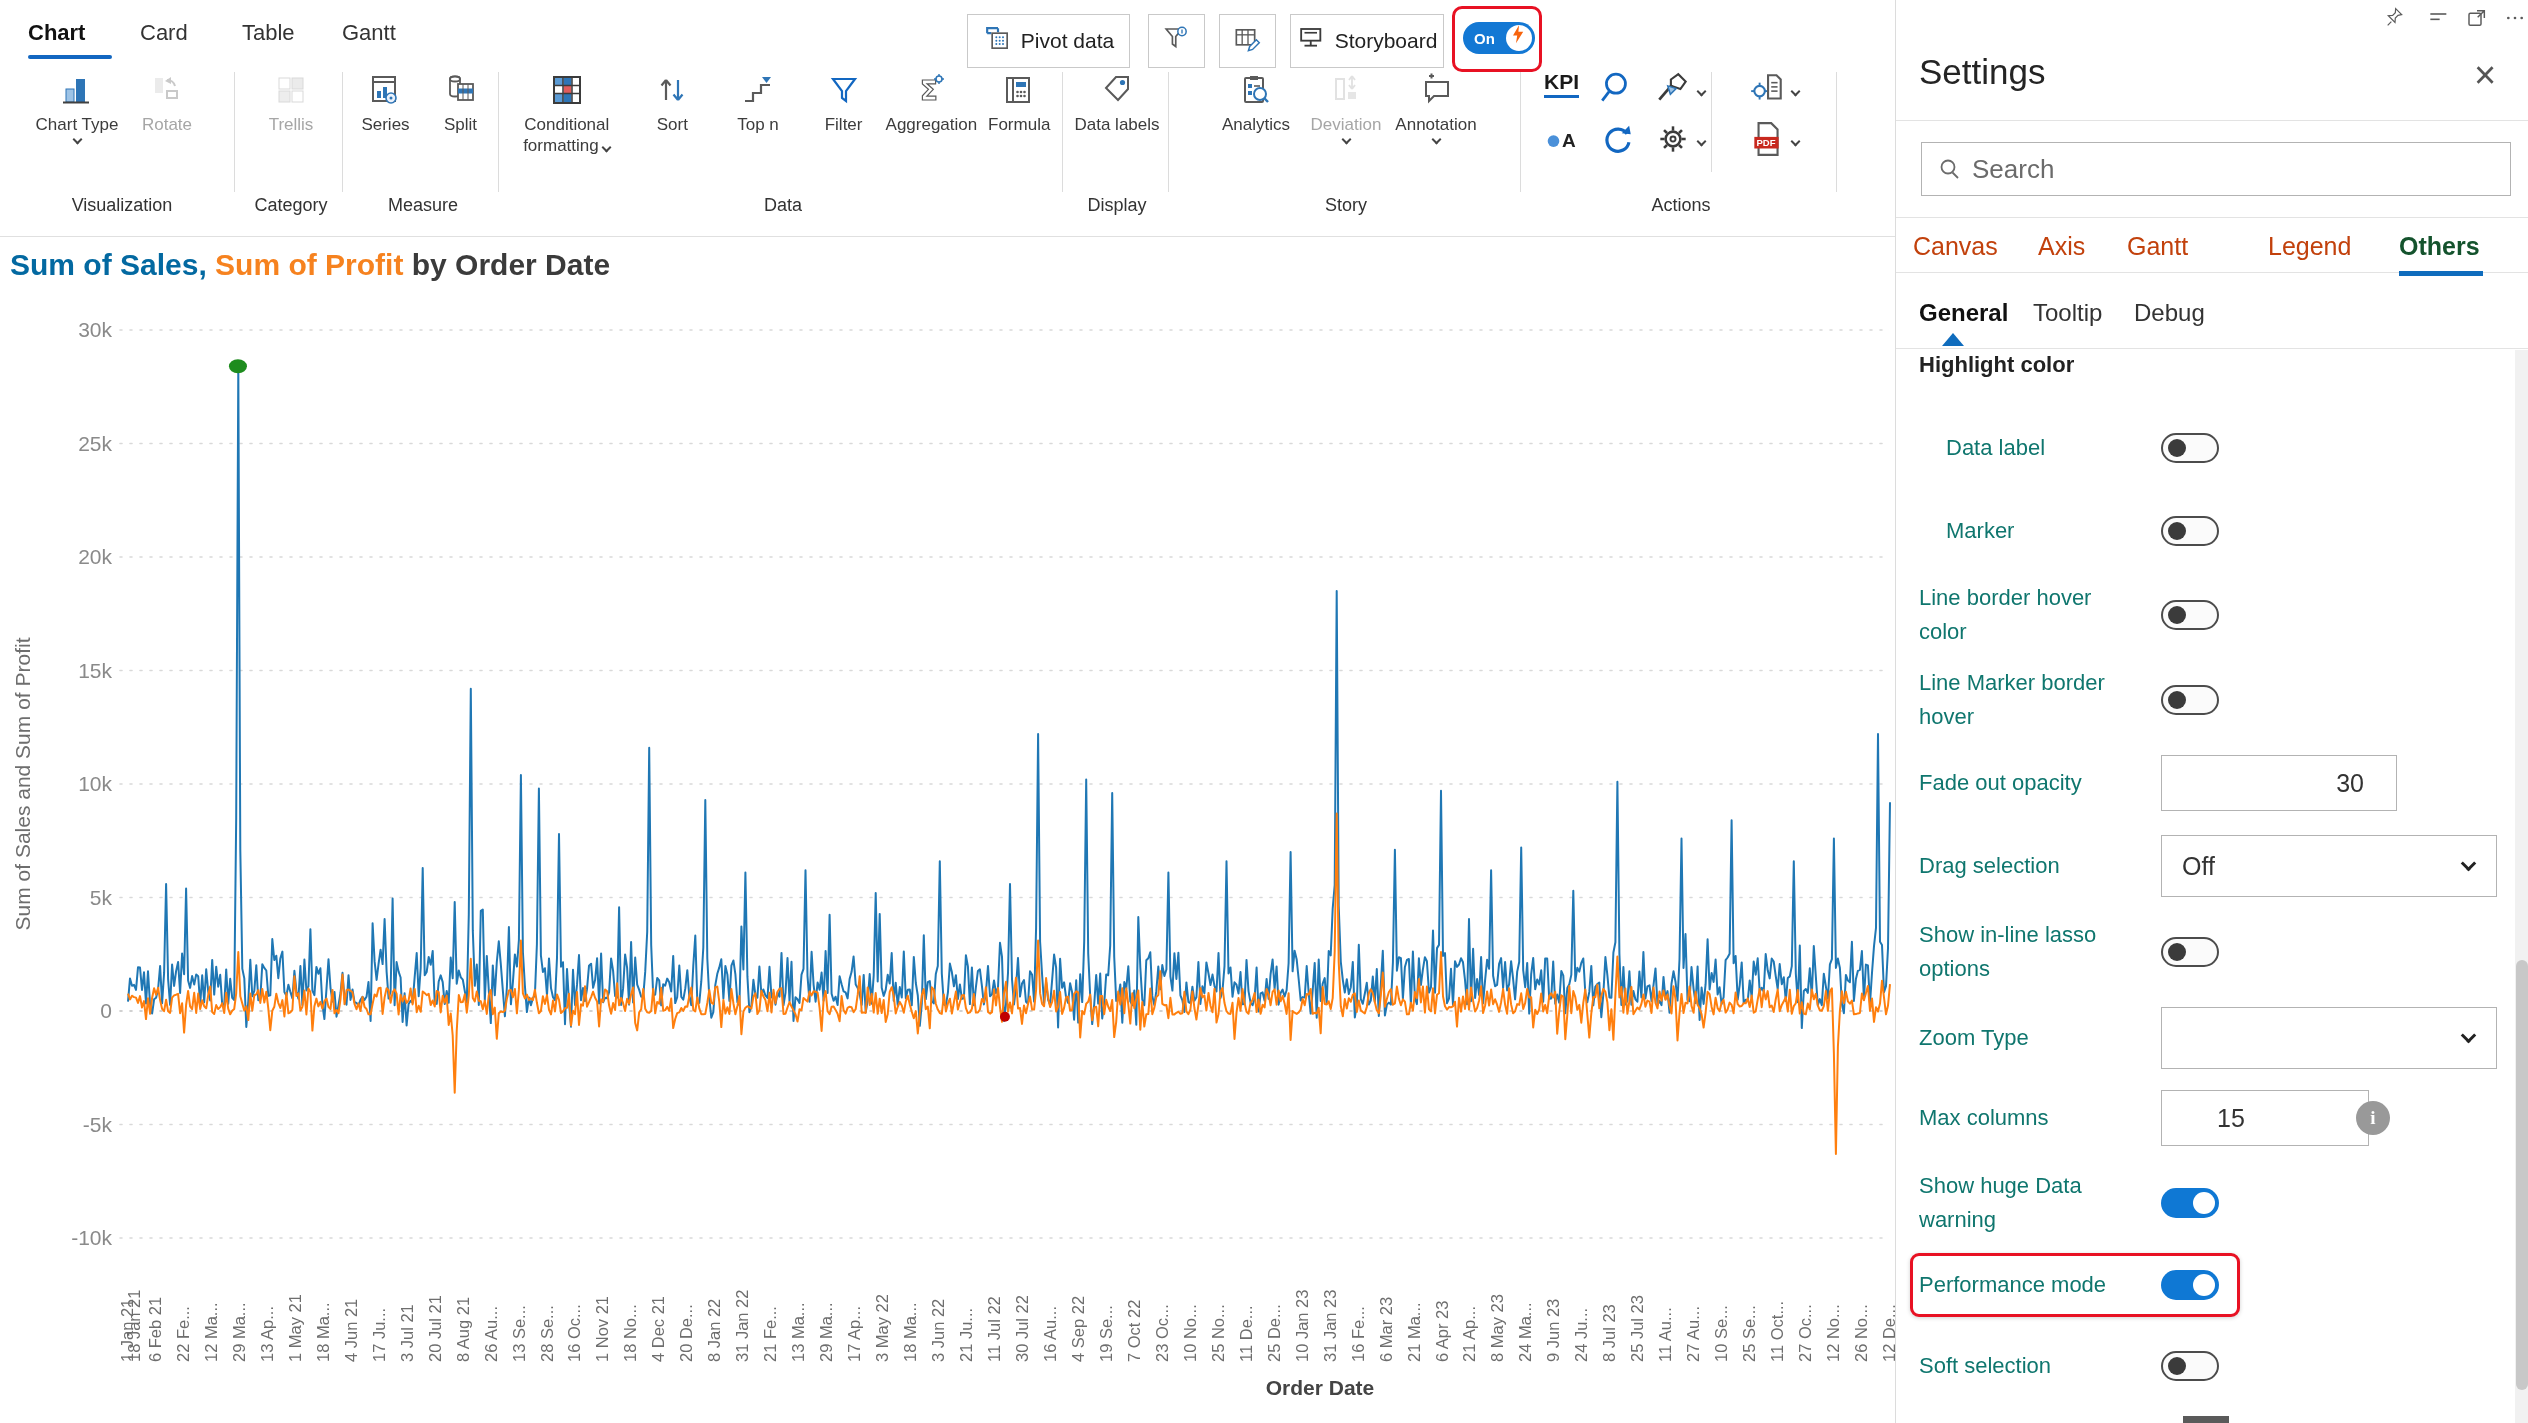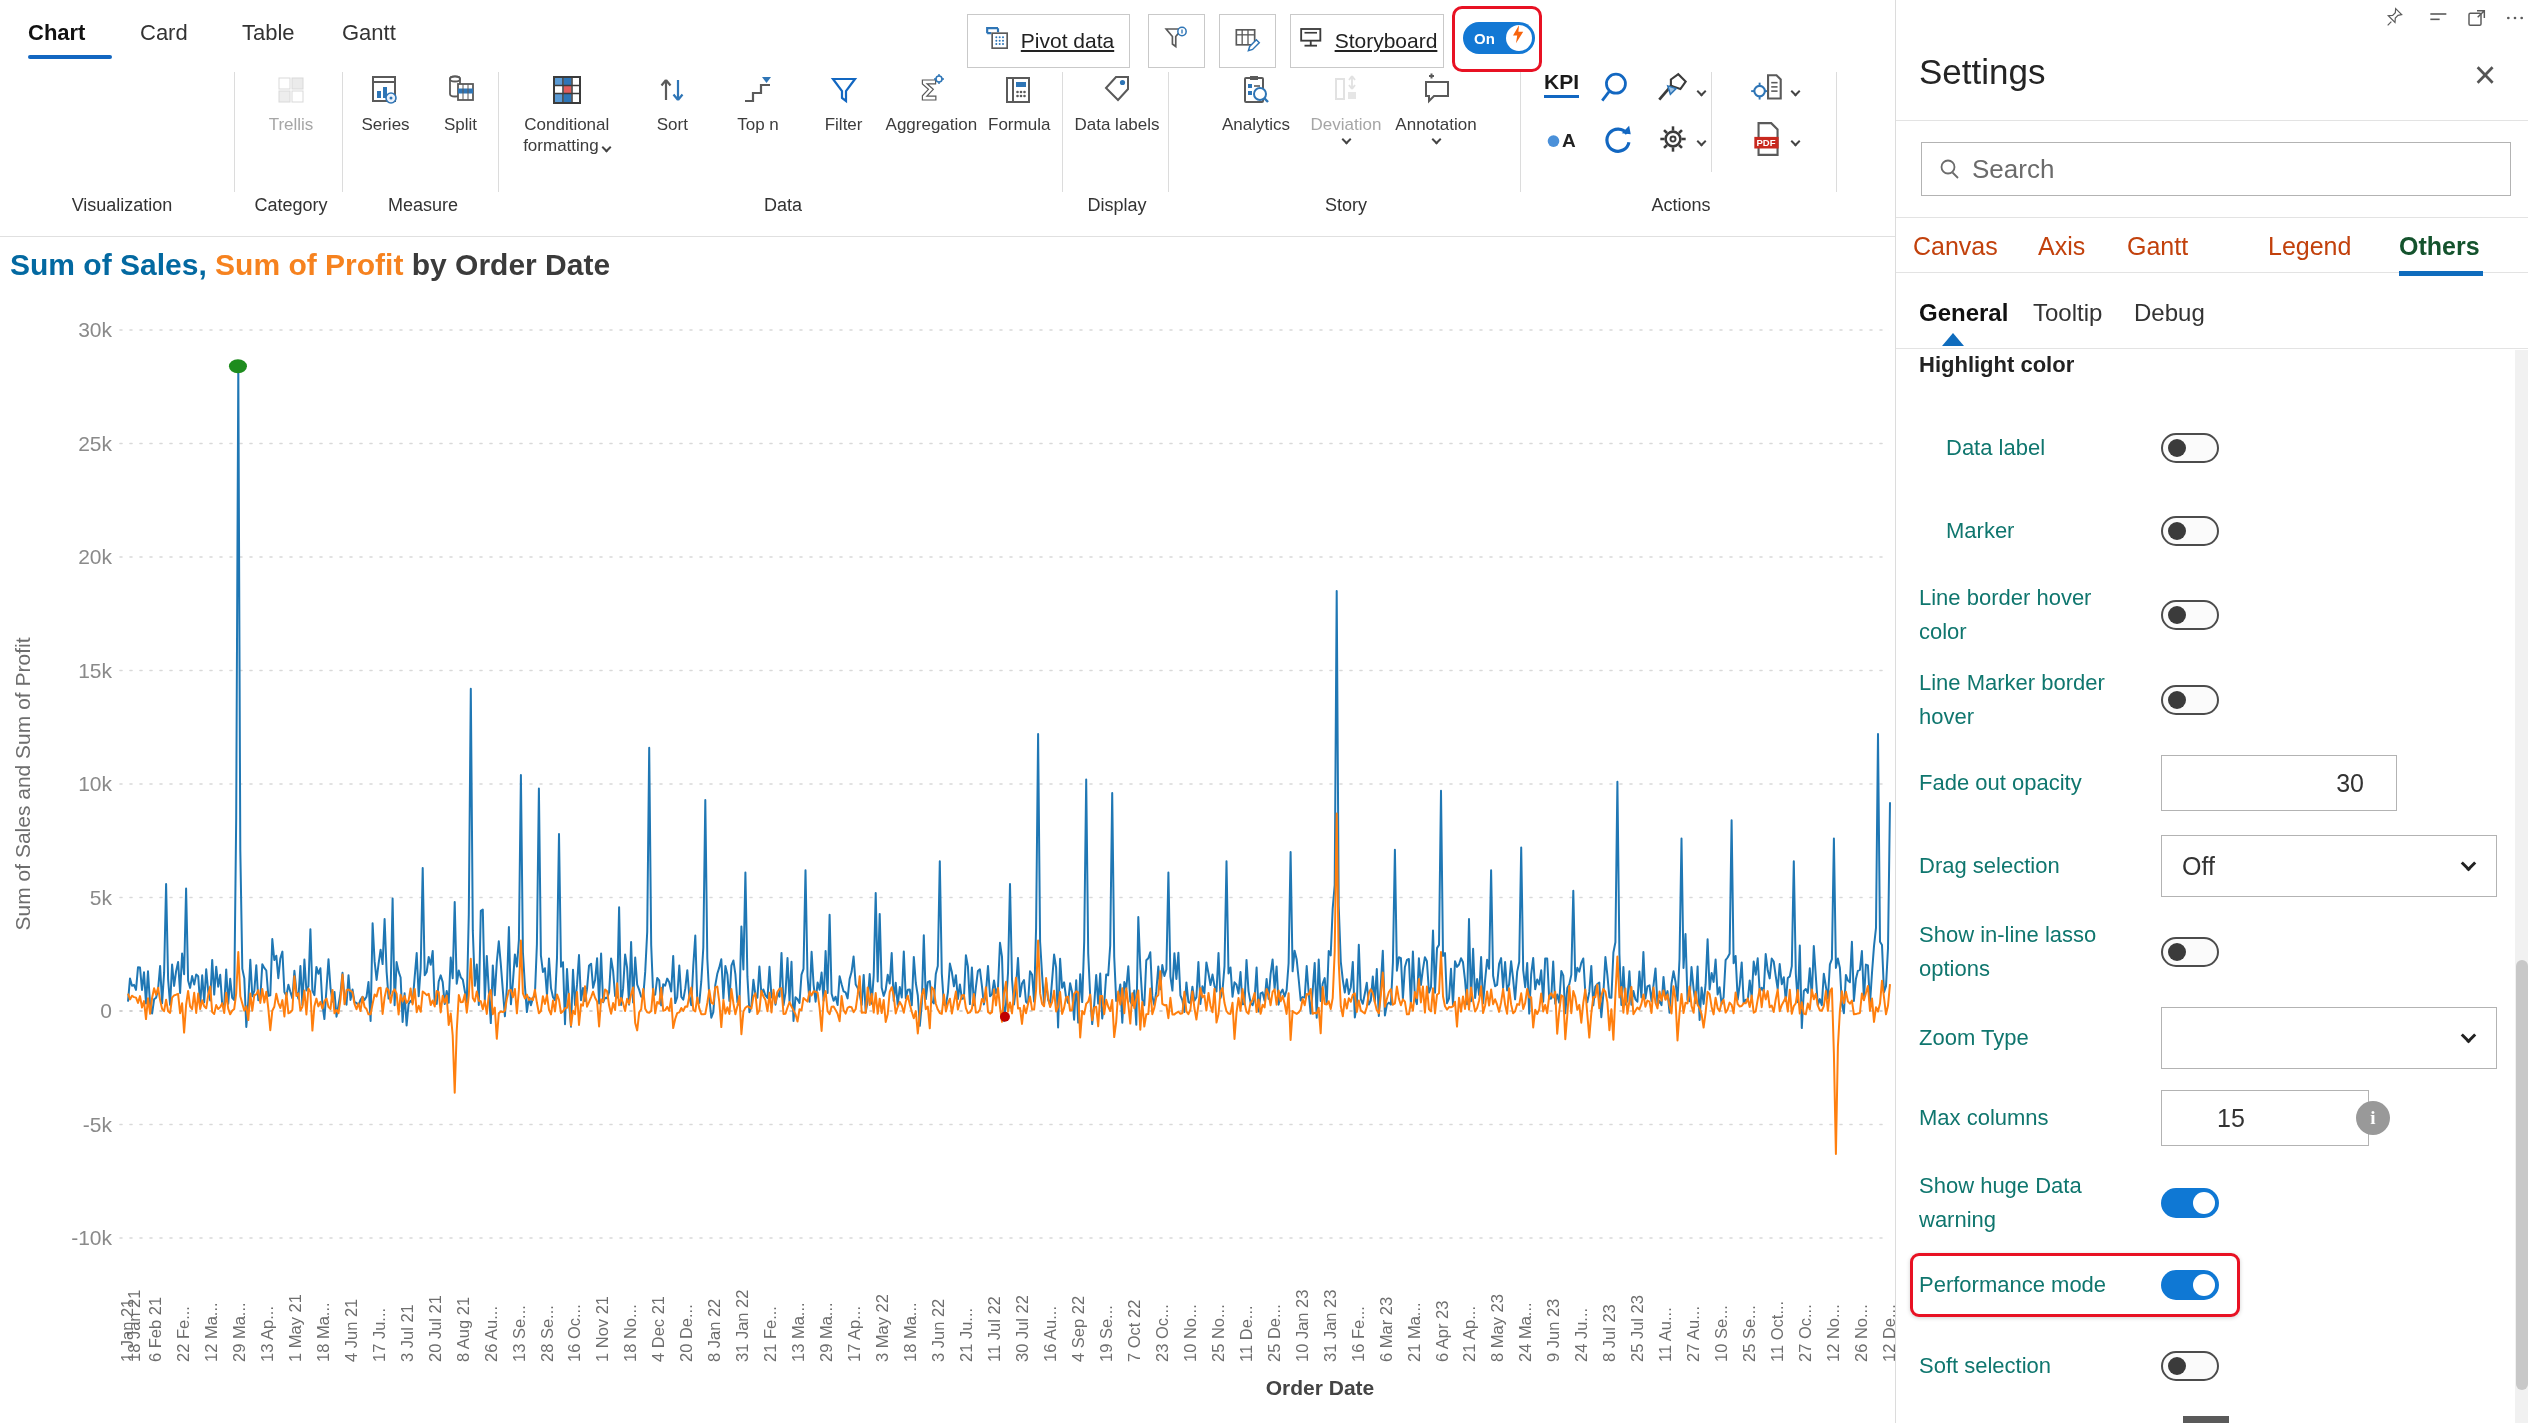--- a/index.html
+++ b/index.html
@@ -14,21 +14,21 @@
   .rgroup .gsep { position:absolute; right:-1px; top:8px; width:1px; height:120px; background:#dcdcdc; }
   .gname { position:absolute; bottom:6px; width:100%; text-align:center; font-size:18px; color:#333; }
   .ritems { position:absolute; top:8px; width:100%; display:flex; justify-content:center; align-items:flex-start; }
   .ritem { display:flex; flex-direction:column; align-items:center; width:90px; cursor:pointer; }
   .ritem.wide { width:132px; }
   .ritem .lbl { font-size:17px; color:#3c3c3c; text-align:center; line-height:21px; margin-top:2px; }
   .ritem.disabled .lbl { color:#a6a6a6; }
   .ritem.disabled svg { opacity:.45; filter:grayscale(1); }
   .chev { display:inline-block; width:9px; height:9px; border-right:2px solid #444; border-bottom:2px solid #444; transform:rotate(45deg); margin-top:1px; }
   .chev.sm { width:7px; height:7px; }
-  .topbtn { position:absolute; top:14px; height:54px; background:#fff; border:1px solid #c9c9c9; display:flex; align-items:center; justify-content:center; gap:8px; font-size:21px; color:#222; cursor:pointer;text-decoration:underline; }
+  .topbtn { position:absolute; top:14px; height:54px; background:#fff; border:1px solid #c9c9c9; display:flex; align-items:center; justify-content:center; gap:8px; font-size:21px; color:#222; cursor:pointer; }
   
   .agrid-item { position:absolute; display:flex; align-items:center; cursor:pointer; }
   .kpi { font-size:21px; font-weight:bold; color:#1a1a1a; border-bottom:3px solid #1267c1; padding-bottom:1px; }
   
   #onbox { position:absolute; left:1452px; top:6px; width:90px; height:66px; border:3px solid #e81123; border-radius:10px; background:#fff; }
   #onpill { position:absolute; left:8px; top:13px; width:72px; height:32px; border-radius:16px; background:#1378d4; display:flex; align-items:center; cursor:pointer; }
   #onpill .ontxt { color:#fff; font-size:15px; margin-left:11px; font-weight:bold; }
   #onpill .oncirc { position:absolute; right:3px; top:3px; width:26px; height:26px; border-radius:50%; background:#fff; display:flex; align-items:center; justify-content:center; }
   
   #chart-title { position:absolute; left:10px; top:248px; font-size:30px; font-weight:bold; }
@@ -73,20 +73,40 @@
 <div id="ribbon">
   <div id="ribbon-tabs">
       <div class="rtab active" style="left: 28px;">Chart</div>
       <div class="rtab-underline" style="left: 28px; width: 84px;"></div>
       <div class="rtab" style="left: 140px;">Card</div>
       <div class="rtab" style="left: 242px;">Table</div>
       <div class="rtab" style="left: 342px;">Gantt</div>
     </div>
   <div id="ribbon-groups">
       <div class="rgroup" style="left: 10px; width: 224px;">
+        <div class="ritems">
+          <div class="ritem">
+            <span><svg width="36" height="36" viewBox="0 0 36 36">
+                <rect x="7" y="17" width="8" height="13" fill="#9dc3e6" stroke="#2e75b6"></rect>
+                <rect x="17" y="7" width="9" height="23" fill="#2e75b6"></rect>
+                <line x1="4" y1="30.5" x2="30" y2="30.5" stroke="#404040" stroke-width="2"></line>
+              </svg></span>
+            <span class="lbl">Chart Type</span>
+            <span class="chev sm"></span>
+          </div>
+          <div class="ritem disabled">
+            <span><svg width="36" height="36" viewBox="0 0 36 36">
+                <rect x="6" y="6" width="8" height="15" fill="#bdd7ee"></rect>
+                <path d="M18,8 a8,8 0 0 1 8,6" fill="none" stroke="#8a8a8a" stroke-width="2"></path>
+                <polygon points="16,9 22,5 22,12" fill="#8a8a8a"></polygon>
+                <rect x="18" y="19" width="10" height="7" fill="none" stroke="#8a8a8a" stroke-width="2"></rect>
+              </svg></span>
+            <span class="lbl">Rotate</span>
+          </div>
+        </div>
         <div class="gname">Visualization</div>
         <div class="gsep"></div>
       </div>
       <div class="rgroup" style="left: 240px; width: 102px;">
         <div class="ritems">
           <div class="ritem disabled">
             <span><svg width="36" height="36" viewBox="0 0 36 36">
                 <rect x="6" y="6" width="11" height="11" fill="#fff" stroke="#adadad"></rect>
                 <rect x="19" y="6" width="11" height="11" fill="#bdd7ee" stroke="#adadad"></rect>
                 <rect x="6" y="19" width="11" height="11" fill="#d9d9d9" stroke="#adadad"></rect>

